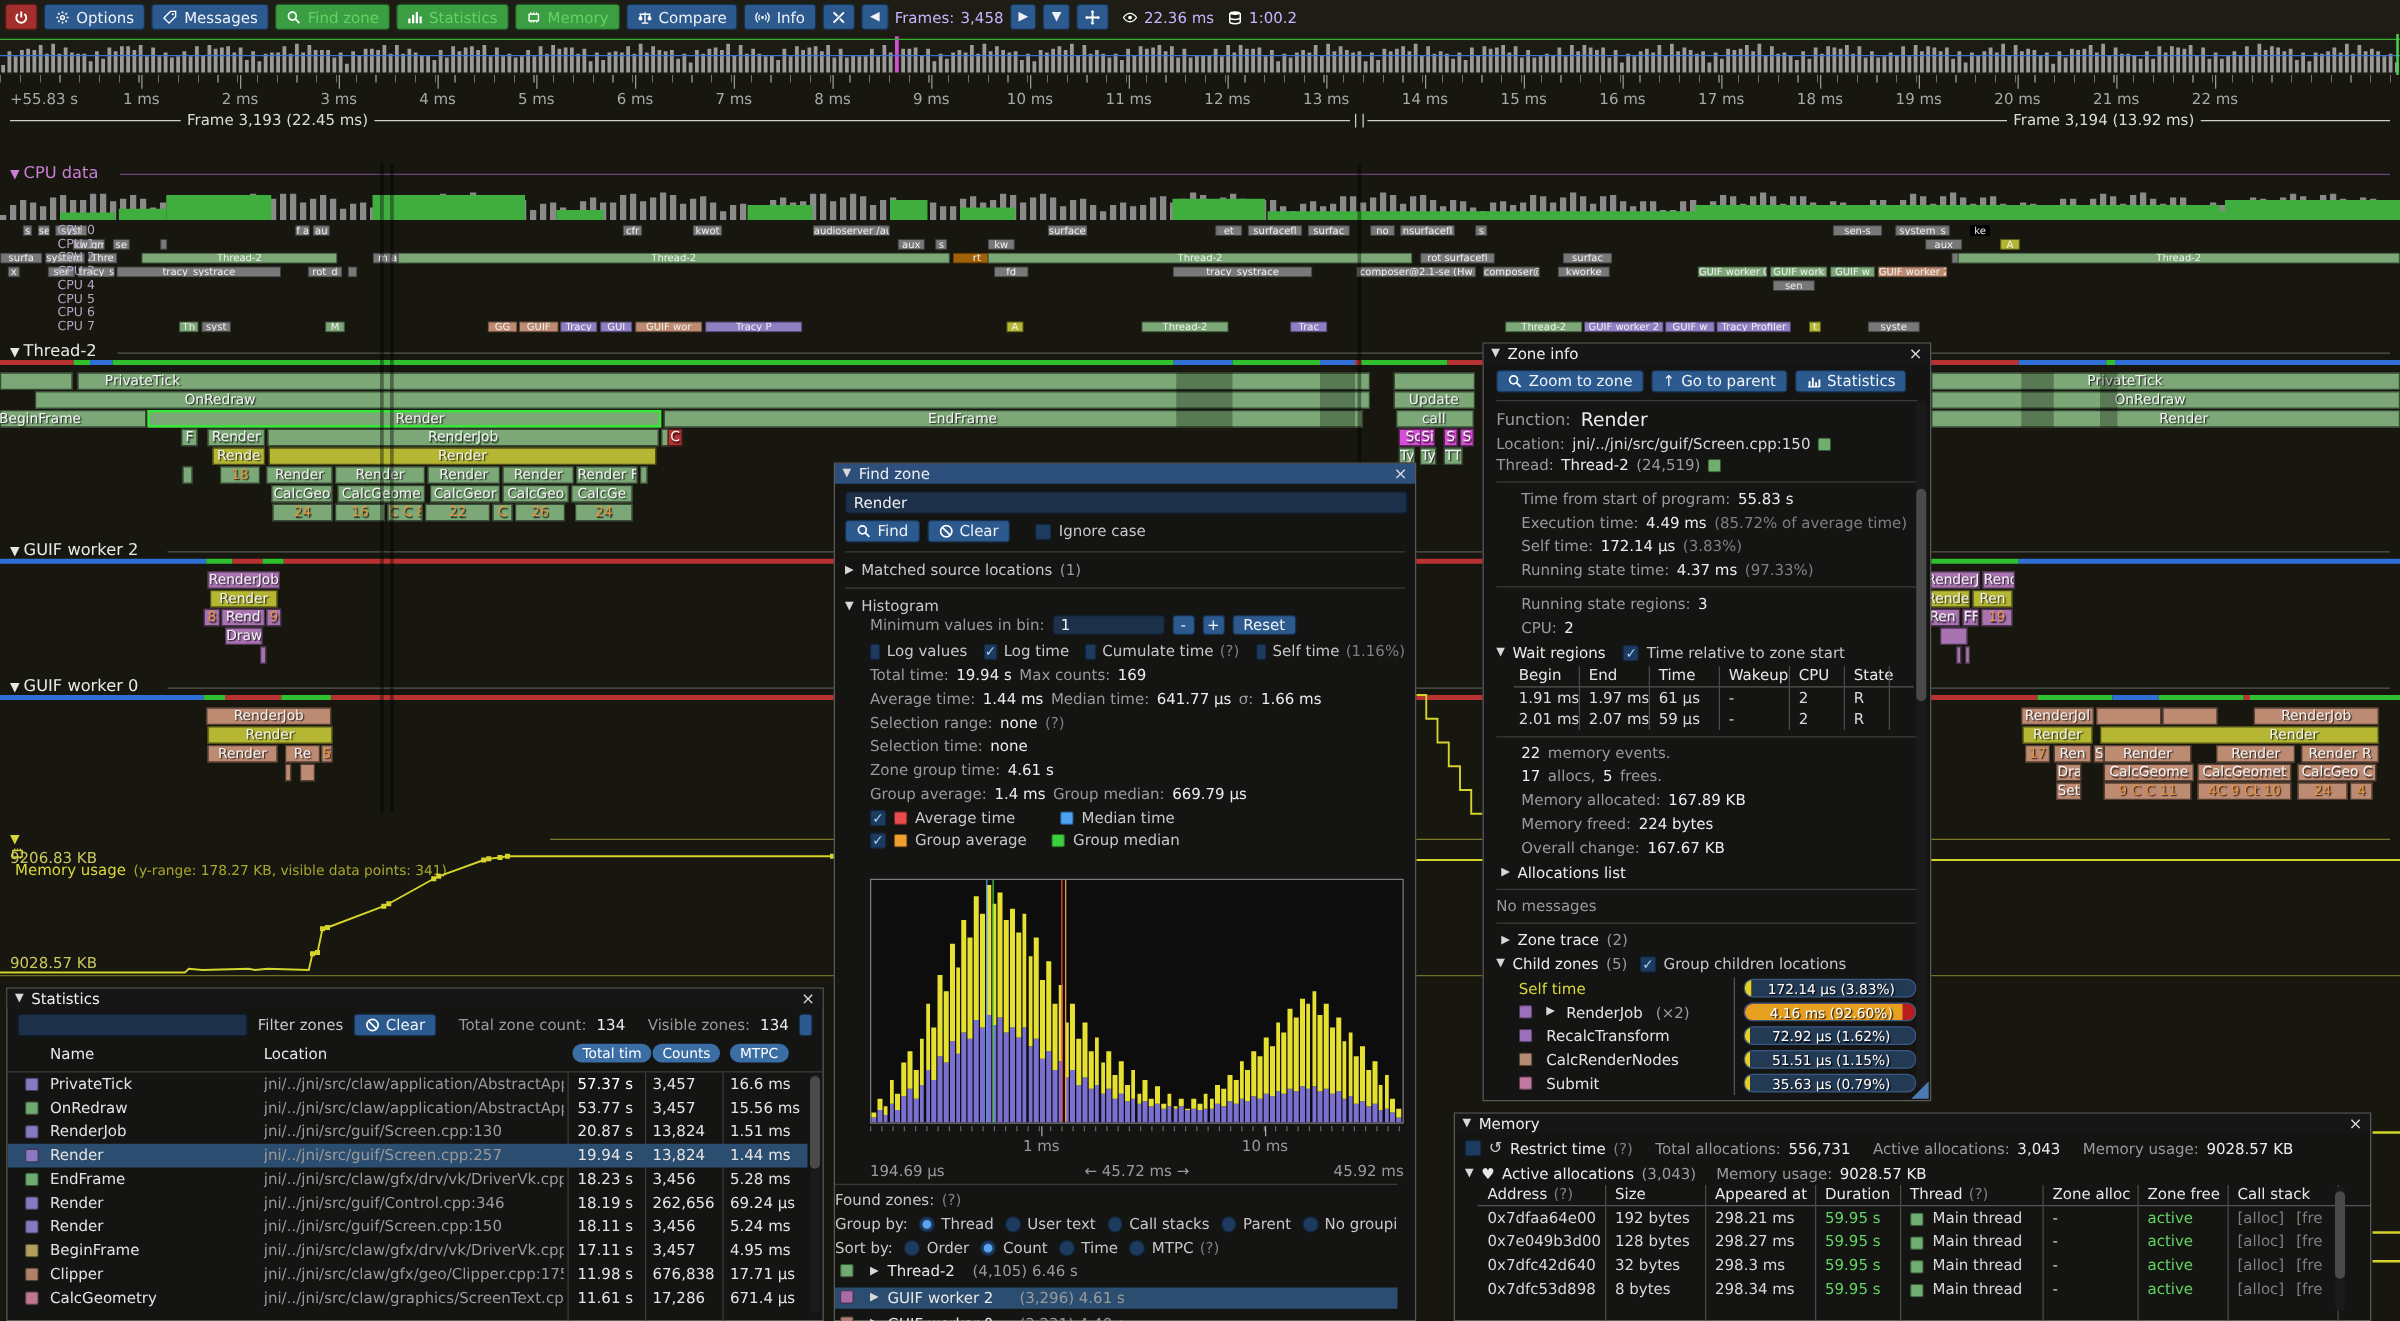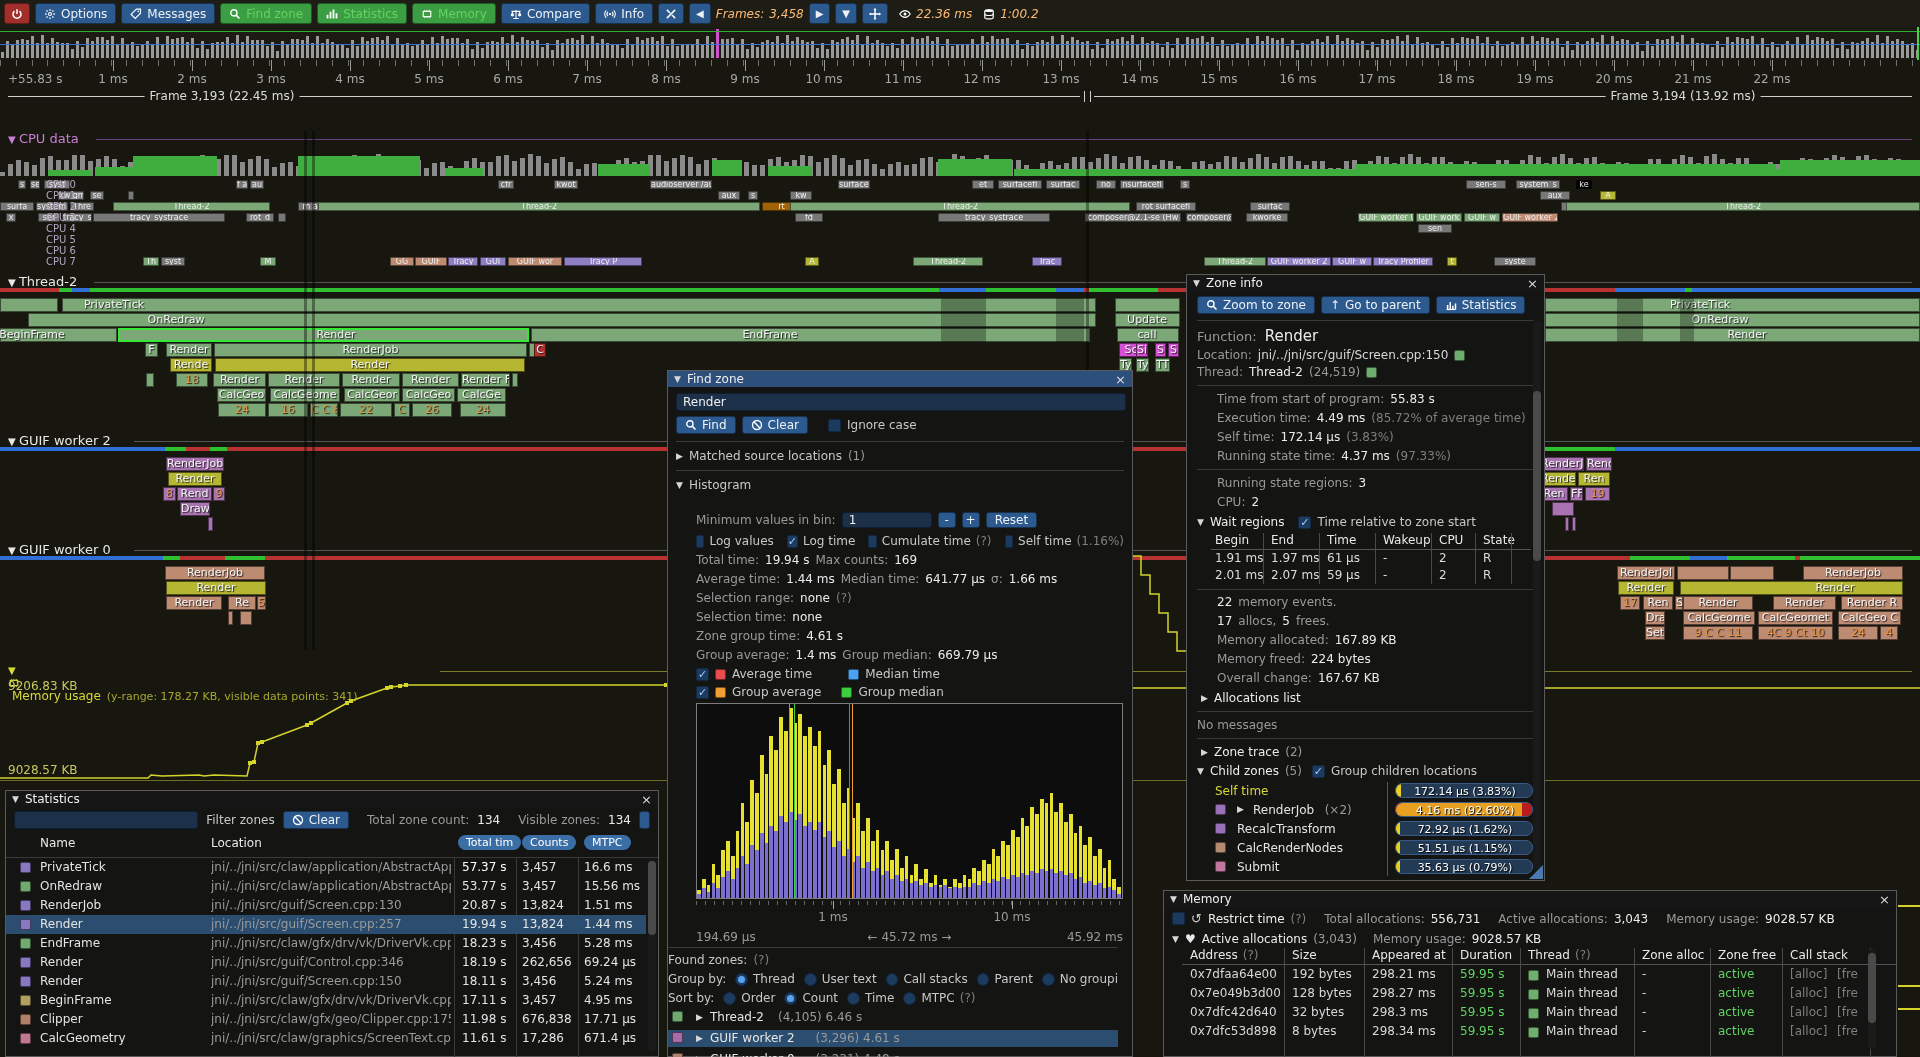--- a/index.html
+++ b/index.html
@@ -10,21 +10,21 @@
   
   #toolbar { position:absolute; left:0; top:0; width:1920px; height:27px; background:#1d1d16;
     display:flex; align-items:center; gap:5px; padding:0 4px; z-index:20; }
   .tbtn { display:flex; align-items:center; gap:5px; height:21px; padding:0 8px; border-radius:3px;
     color:#eef2f6; font-size:12px; cursor:default; }
   .tbtn.blue { background:#2d5a8e; border:1px solid #17304e; }
   .tbtn.green { background:#3c9e43; border:1px solid #1f5a24; }
   .tbtn.red { background:#a22f2b; border:1px solid #5e1a17; padding:0 6px; }
   .tbtn.sq { padding:0 6px; }
   .ticon svg { width:12px; height:12px; display:block; }
-  .tb-text { color:#fdba74; display:flex; align-items:center; gap:5px;font-style:italic; }
+  .tb-text { color:#c4b5fd; display:flex; align-items:center; gap:5px; }
   
   #framestrip { position:absolute; left:0; top:27px; width:1920px; height:33px; background:#1b1b13; overflow:hidden; }
   .fbar { position:absolute; bottom:2px; width:3px; background:#9a9a9a; }
   
   #ruler { position:absolute; left:0; top:60px; width:1920px; height:29px; background:#17170f; }
   #ruler .minor { position:absolute; left:0; top:0; width:1920px; height:6px;
      background:repeating-linear-gradient(90deg,#6f6f6f 0 1px,transparent 1px 15.8px); }
   .majtick { position:absolute; top:0; width:1px; height:11px; background:#9a9a9a; }
   .majlab { position:absolute; top:12px; transform:translateX(-50%); color:#a8a8a8; font-size:12px; }
   
@@ -1322,21 +1322,21 @@
         <div class="row">
           <div class="collapse">▶</div>
           <div>Matched source locations</div>
           <div class="gray">(1)</div>
         </div>
         <div class="sep" style="margin: 7px 0px;"></div>
         <div class="row">
           <div class="collapse">▼</div>
           <div>Histogram</div>
         </div>
-        <div class="row" style="margin-top: 20px; margin-left: 20px;">
+        <div class="row" style="margin-top: 0; margin-left: 20px;">
           <div class="gray">Minimum values in bin:</div>
           <div class="inputbox" style="width: 90px; height: 16px;">1</div>
           <div class="bbtn" style="width: 18px; height: 16px; justify-content: center; padding: 0px;">-</div>
           <div class="bbtn" style="width: 18px; height: 16px; justify-content: center; padding: 0px;">+</div>
           <div class="bbtn" style="height: 16px;">Reset</div>
         </div>
         <div class="row" style="margin-top: 6px; margin-left: 20px; gap: 5px;">
           <div class="cb"></div>
           <div>Log values</div>
           <div class="cb" style="margin-left: 8px;">✓</div>

